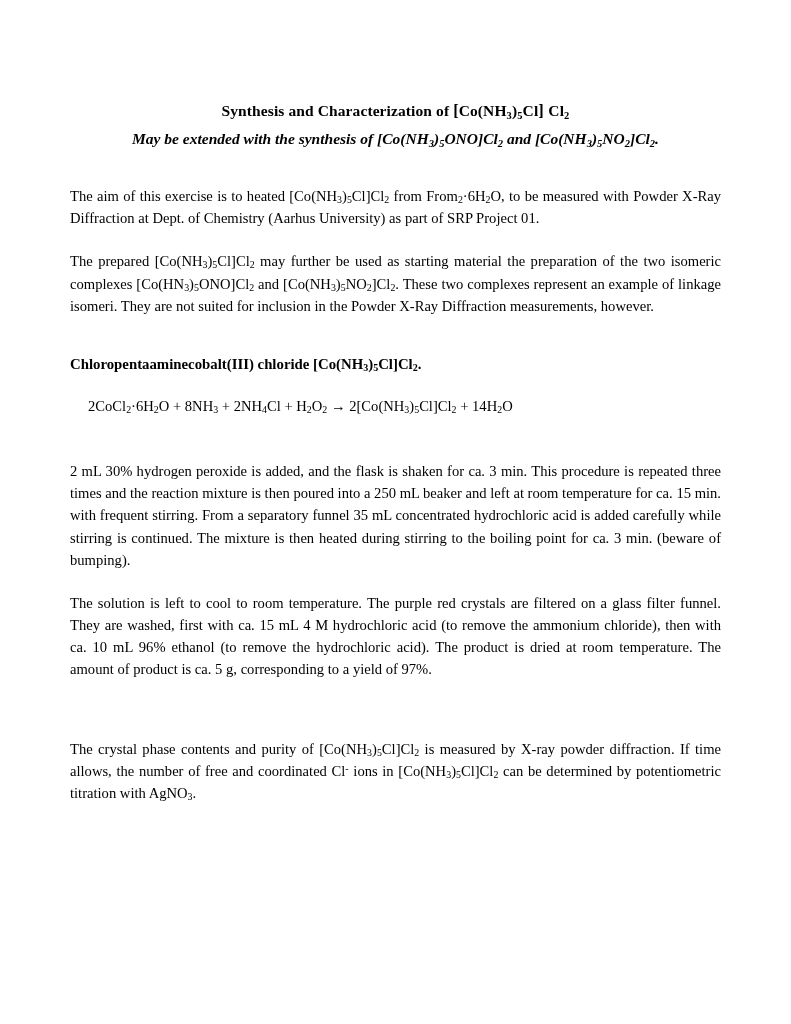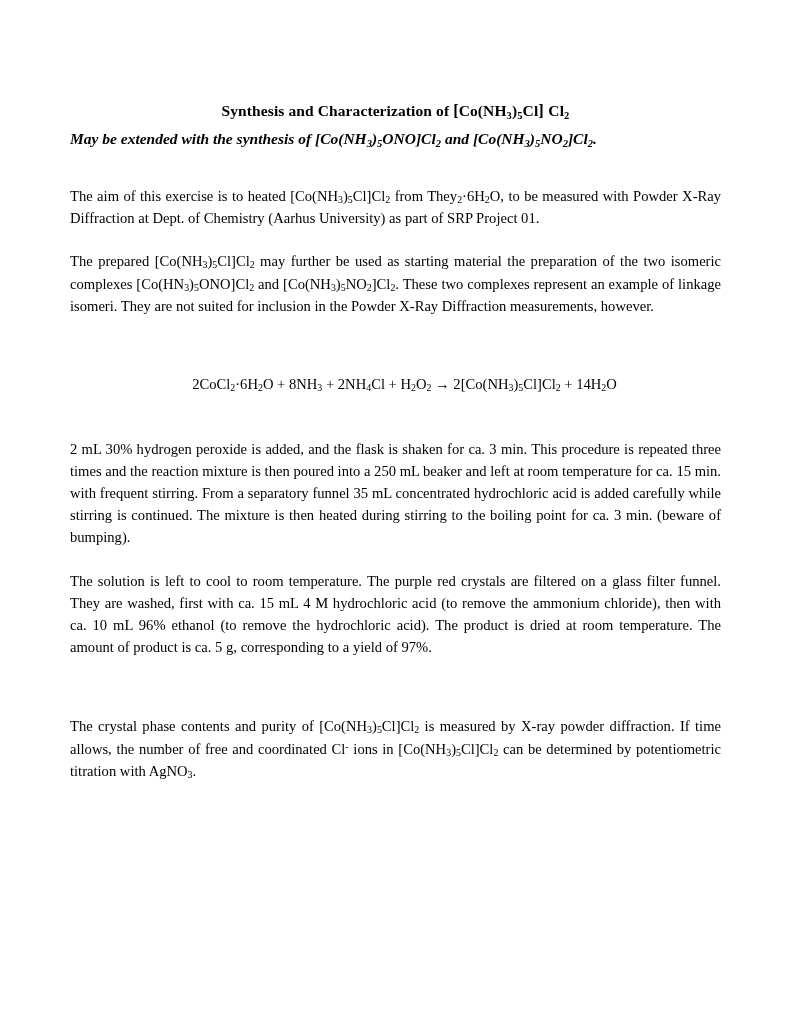--- a/index.html
+++ b/index.html
@@ -31,21 +31,21 @@
     font-size: 15.5px;
     font-weight: bold;
     text-align: center;
     line-height: 1.38;
     margin: 0;
     letter-spacing: 0.1px;
   }
   .doc-subtitle {
     font-size: 15.5px;
     font-style: italic;
-    text-align: left;
+    text-align: center;
     line-height: 1.38;
     margin: 5px 0 0 0;
   }
   .para {
     font-size: 14.6px;
     line-height: 1.52;
     text-align: justify;
     text-justify: inter-word;
     margin: 0;
   }
@@ -53,21 +53,20 @@
   .spacer-md { height: 21px; }
   .section-head {
     font-size: 14.8px;
     font-weight: bold;
     text-align: left;
     line-height: 1.5;
     margin: 0;
   }
   .equation {
     font-size: 14.6px;
-    text-align: center;
     line-height: 1.5;
     margin: 0;
     padding-left: 18px;
   }
   sub {
     font-size: 0.68em;
     vertical-align: -0.24em;
     line-height: 0;
   }
   sup {
@@ -85,28 +84,29 @@
 
 <div class="page">
   <div class="content">
 
     <h1 class="doc-title"><span>Synthesis and Characterization of </span><span class="tallbr">[</span><span>Co(NH</span><sub>3</sub><span>)</span><sub>5</sub><span>Cl</span><span class="tallbr">]</span><span class="nbspthin">&nbsp;</span><span>Cl</span><sub>2</sub></h1>
 
     <h2 class="doc-subtitle"><span>May be extended with the synthesis of [Co(NH</span><sub>3</sub><span>)</span><sub>5</sub><span>ONO]Cl</span><sub>2</sub><span> and [Co(NH</span><sub>3</sub><span>)</span><sub>5</sub><span>NO</span><sub>2</sub><span>]Cl</span><sub>2</sub><span>.</span></h2>
 
     <div class="spacer-lg"></div>
 
-    <p class="para"><span>The aim of this exercise is to heated [Co(NH</span><sub>3</sub><span>)</span><sub>5</sub><span>Cl]Cl</span><sub>2</sub><span> from They</span><sub>2</sub><span>·6H</span><sub>2</sub><span>O, to be measured with Powder X-Ray Diffraction at Dept. of Chemistry (Aarhus University) as part of SRP Project 01.</span></p>
+    <p class="para"><span>The aim of this exercise is to heated [Co(NH</span><sub>3</sub><span>)</span><sub>5</sub><span>Cl]Cl</span><sub>2</sub><span> from From</span><sub>2</sub><span>·6H</span><sub>2</sub><span>O, to be measured with Powder X-Ray Diffraction at Dept. of Chemistry (Aarhus University) as part of SRP Project 01.</span></p>
 
     <div class="spacer-md"></div>
 
     <p class="para"><span>The prepared [Co(NH</span><sub>3</sub><span>)</span><sub>5</sub><span>Cl]Cl</span><sub>2</sub><span> may further be used as starting material the preparation of the two isomeric complexes [Co(HN</span><sub>3</sub><span>)</span><sub>5</sub><span>ONO]Cl</span><sub>2</sub><span> and [Co(NH</span><sub>3</sub><span>)</span><sub>5</sub><span>NO</span><sub>2</sub><span>]Cl</span><sub>2</sub><span>. These two complexes represent an example of linkage isomeri. They are not suited for inclusion in the Powder X-Ray Diffraction measurements, however.</span></p>
 
     <div class="spacer-lg"></div>
 
+    <p class="section-head"><span>Chloropentaaminecobalt(III) chloride [Co(NH</span><sub>3</sub><span>)</span><sub>5</sub><span>Cl]Cl</span><sub>2</sub><span>.</span></p>
 
     <div class="spacer-md"></div>
 
     <p class="equation"><span>2CoCl</span><sub>2</sub><span>·6H</span><sub>2</sub><span>O + 8NH</span><sub>3</sub><span> + 2NH</span><sub>4</sub><span>Cl + H</span><sub>2</sub><span>O</span><sub>2</sub><span> → 2[Co(NH</span><sub>3</sub><span>)</span><sub>5</sub><span>Cl]Cl</span><sub>2</sub><span> + 14H</span><sub>2</sub><span>O</span></p>
 
     <div class="spacer-md"></div>
 
 
     <div class="spacer-md"></div>
 

